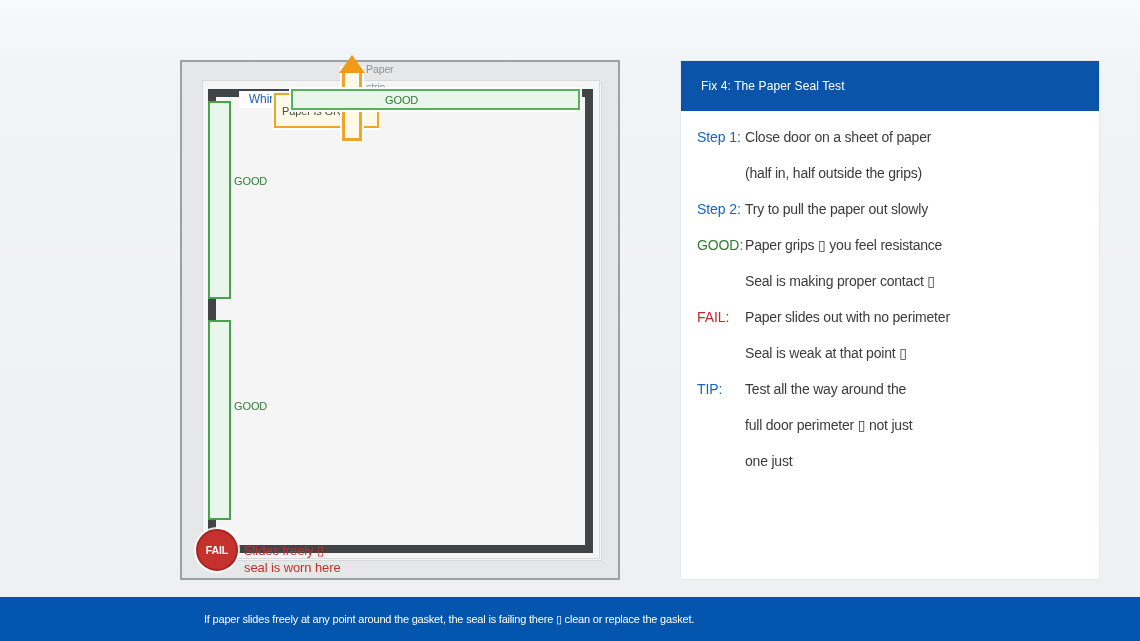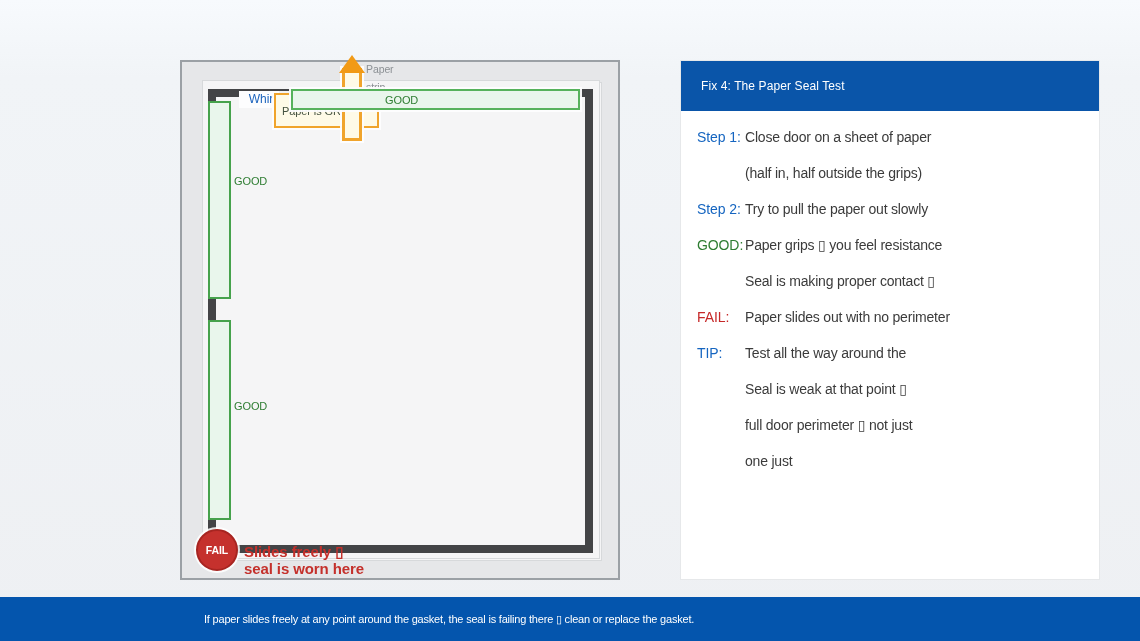--- a/index.html
+++ b/index.html
@@ -45,21 +45,21 @@
   .good-banner{ left:291px; top:89px; width:289px; height:21px;
     background:#e9f6ec; border:2px solid #56b25c; z-index:6;
     box-shadow:0 0 0 2px rgba(253,253,254,.95);}
   .good-banner span{ position:absolute; left:92px; top:1px;
     font-size:11px; line-height:16px; color:#2e7d32;}
   .fail-badge{ left:196px; top:529px; width:42px; height:42px;
     border-radius:50%; background:#c5312d; border:2px solid #a72521; z-index:8;
     box-shadow:0 0 0 2px rgba(255,255,255,.85);
     display:flex; align-items:center; justify-content:center;
     color:#fff; font-size:10.5px;font-weight:bold;}
-  .fail-note{ color:#c4302b; font-size:15px; z-index:8;font-weight:bold;}
+  .fail-note{ color:#c4302b; font-size:13px; z-index:8;}
   .fail-note-1{ left:244px; top:543px;}
   .fail-note-2{ left:244px; top:560px;}
 
   
   .info-panel{ left:680px; top:60px; width:420px; height:520px;
     background:#ffffff; border:1px solid #e6e8ea; z-index:1;}
   .info-header{ height:50px; background:#0a55a9; color:#ffffff;
     font-size:12px; line-height:50px; padding-left:20px; letter-spacing:.1px;}
   .info-body{ padding-top:8px;}
   .row{ height:36px; display:flex; align-items:center; font-size:14px;}
@@ -133,27 +133,27 @@
     <div class="row">
       <span class="row-label"></span>
       <span class="row-text">Seal is making proper contact ▯</span>
     </div>
 
     <div class="row">
       <span class="row-label lbl-red">FAIL:</span>
       <span class="row-text">Paper slides out with no perimeter</span>
     </div>
     <div class="row">
-      <span class="row-label lbl-blue">TIP:</span>
-      <span class="row-text">Test all the way around the</span>
+      <span class="row-label"></span>
+      <span class="row-text">Seal is weak at that point ▯</span>
     </div>
 
     <div class="row">
-      <span class="row-label"></span>
-      <span class="row-text">Seal is weak at that point ▯</span>
+      <span class="row-label lbl-blue">TIP:</span>
+      <span class="row-text">Test all the way around the</span>
     </div>
     <div class="row">
       <span class="row-label"></span>
       <span class="row-text">full door perimeter ▯ not just</span>
     </div>
     <div class="row">
       <span class="row-label"></span>
       <span class="row-text">one just</span>
     </div>
 

